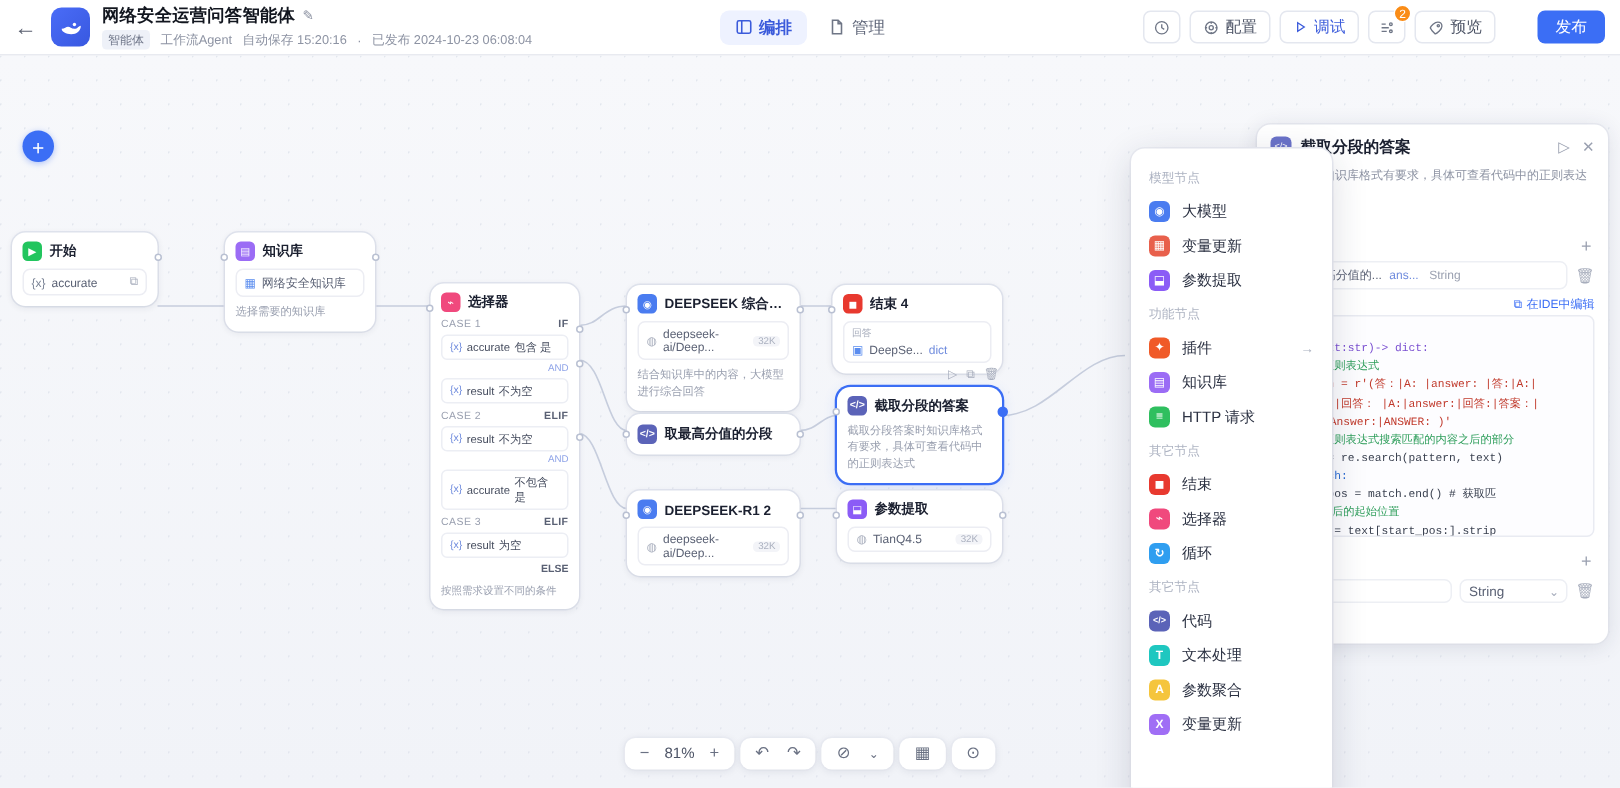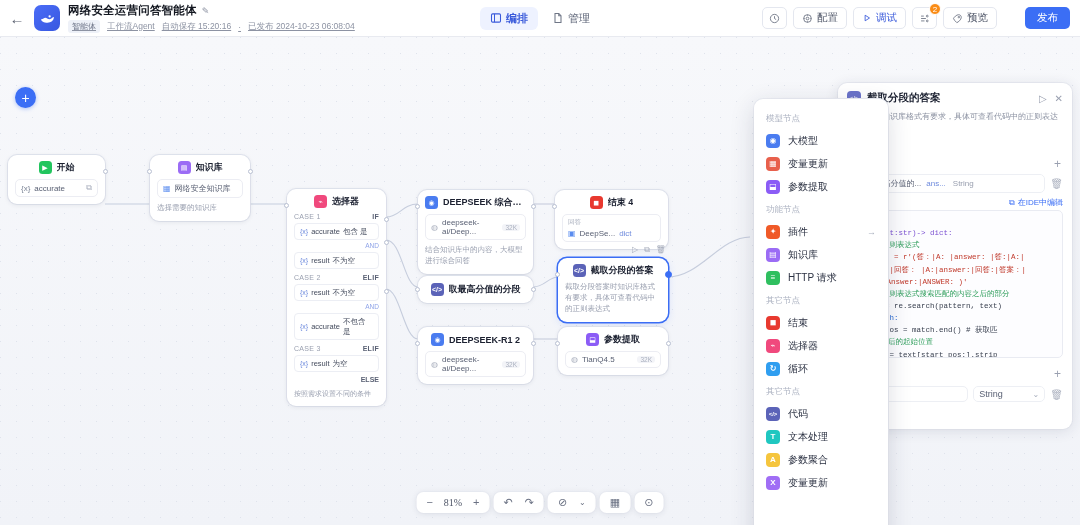--- a/index.html
+++ b/index.html
@@ -24,21 +24,21 @@
     width:26px;height:26px;border-radius:7px;
     background:linear-gradient(135deg,#4a6cf7,#3858e0);
     display:flex;align-items:center;justify-content:center;
     flex:none; margin-right:8px;
   }
   .hdr-logo svg { width:17px;height:17px; }
   .hdr-texts { display:flex; flex-direction:column; justify-content:center; gap:2px; }
   .hdr-title-row { display:flex; align-items:center; gap:5px; }
   .hdr-title { font-size:11.5px; font-weight:bold; color:#12161f; letter-spacing:.2px;}
   .pencil { font-size:9px; color:#8a90a0; cursor:pointer; }
-  .hdr-sub { display:flex; align-items:center; gap:7px; font-size:8.5px; color:#8d93a3;text-decoration:underline; }
+  .hdr-sub { display:flex; align-items:center; gap:7px; font-size:8.5px; color:#8d93a3; }
   .hdr-chip { background:#eef1f8; color:#6e7588; border-radius:3px; padding:1px 4px; font-size:8px;}
   .hdr-pub { color:#8d93a3; }
   .hdr-center {
     position:absolute; left:50%; transform:translateX(-50%);
     display:flex; align-items:center; gap:4px;
   }
   .seg {
     display:flex; align-items:center; gap:4px; padding:4px 10px; border-radius:6px;
     font-size:11px; color:#5f6679; cursor:pointer;
   }
@@ -76,21 +76,21 @@
     font-size:14px; line-height:1; cursor:pointer; box-shadow:0 1px 4px rgba(59,110,245,.4);
   }
 
   
   .node {
     position:absolute; background:#fff; border-radius:9px;
     box-shadow:0 1px 5px rgba(30,40,70,.09), 0 0 0 1px rgba(225,228,238,.9);
     padding:6px 7px 7px;
   }
   .node.sel { box-shadow:0 2px 9px rgba(59,110,245,.18), 0 0 0 1.5px #3b6ef5; }
-  .nhead { display:flex;align-items:center;gap:5px;justify-content:center; }
+  .nhead { display:flex;align-items:center;gap:5px; }
   .nicon { width:13px;height:13px;border-radius:3.5px;flex:none;
     display:flex;align-items:center;justify-content:center;color:#fff;font-size:7px;font-weight:bold;}
   .ntitle { font-size:9px;font-weight:bold;color:#1b2030; white-space:nowrap; overflow:hidden; text-overflow:ellipsis;}
   .nfield {
     margin-top:5px; border:1px solid #ecedf3; border-radius:5px;
     padding:3px 5px; display:flex;align-items:center;gap:4px; background:#fff;
     font-size:8px; color:#5a6174;
   }
   .nvar { color:#7b8496; font-size:8px;}
   .ndesc { margin-top:5px; font-size:7.5px; color:#9aa0b0; line-height:1.45; }
@@ -181,21 +181,21 @@
   #bottombar {
     position:absolute; left:50%; transform:translateX(-50%); bottom:12px;
     display:flex; align-items:center; gap:4px; z-index:25;
   }
   .bgrp {
     display:flex; align-items:center; gap:2px; background:#fff; border-radius:7px;
     padding:3px 5px; box-shadow:0 1px 6px rgba(30,40,70,.1), 0 0 0 1px #eef0f6;
     color:#6a7183;
   }
   .bbtn { padding:2px 5px; font-size:11px; cursor:pointer; display:flex; align-items:center; line-height:1;}
-  .zoomlbl { font-size:10px; color:#4d5466; min-width:26px; text-align:center;font-family:Liberation Serif, serif; }
+  .zoomlbl { font-size:10px; color:#4d5466; min-width:26px; text-align:center; }
 </style>
 </head>
 <body>
 
 <div id="header">
   <div class="hdr-back">←</div>
   <div class="hdr-logo">
     <svg viewBox="0 0 24 24" fill="#fff">
         <path d="M3 13c3 0 4-2 6-2s3 2 6 2 4-3 6-3c0 5-4 8-9 8s-9-2-9-5z"></path>
         <circle cx="15" cy="9" r="1.6"></circle>

